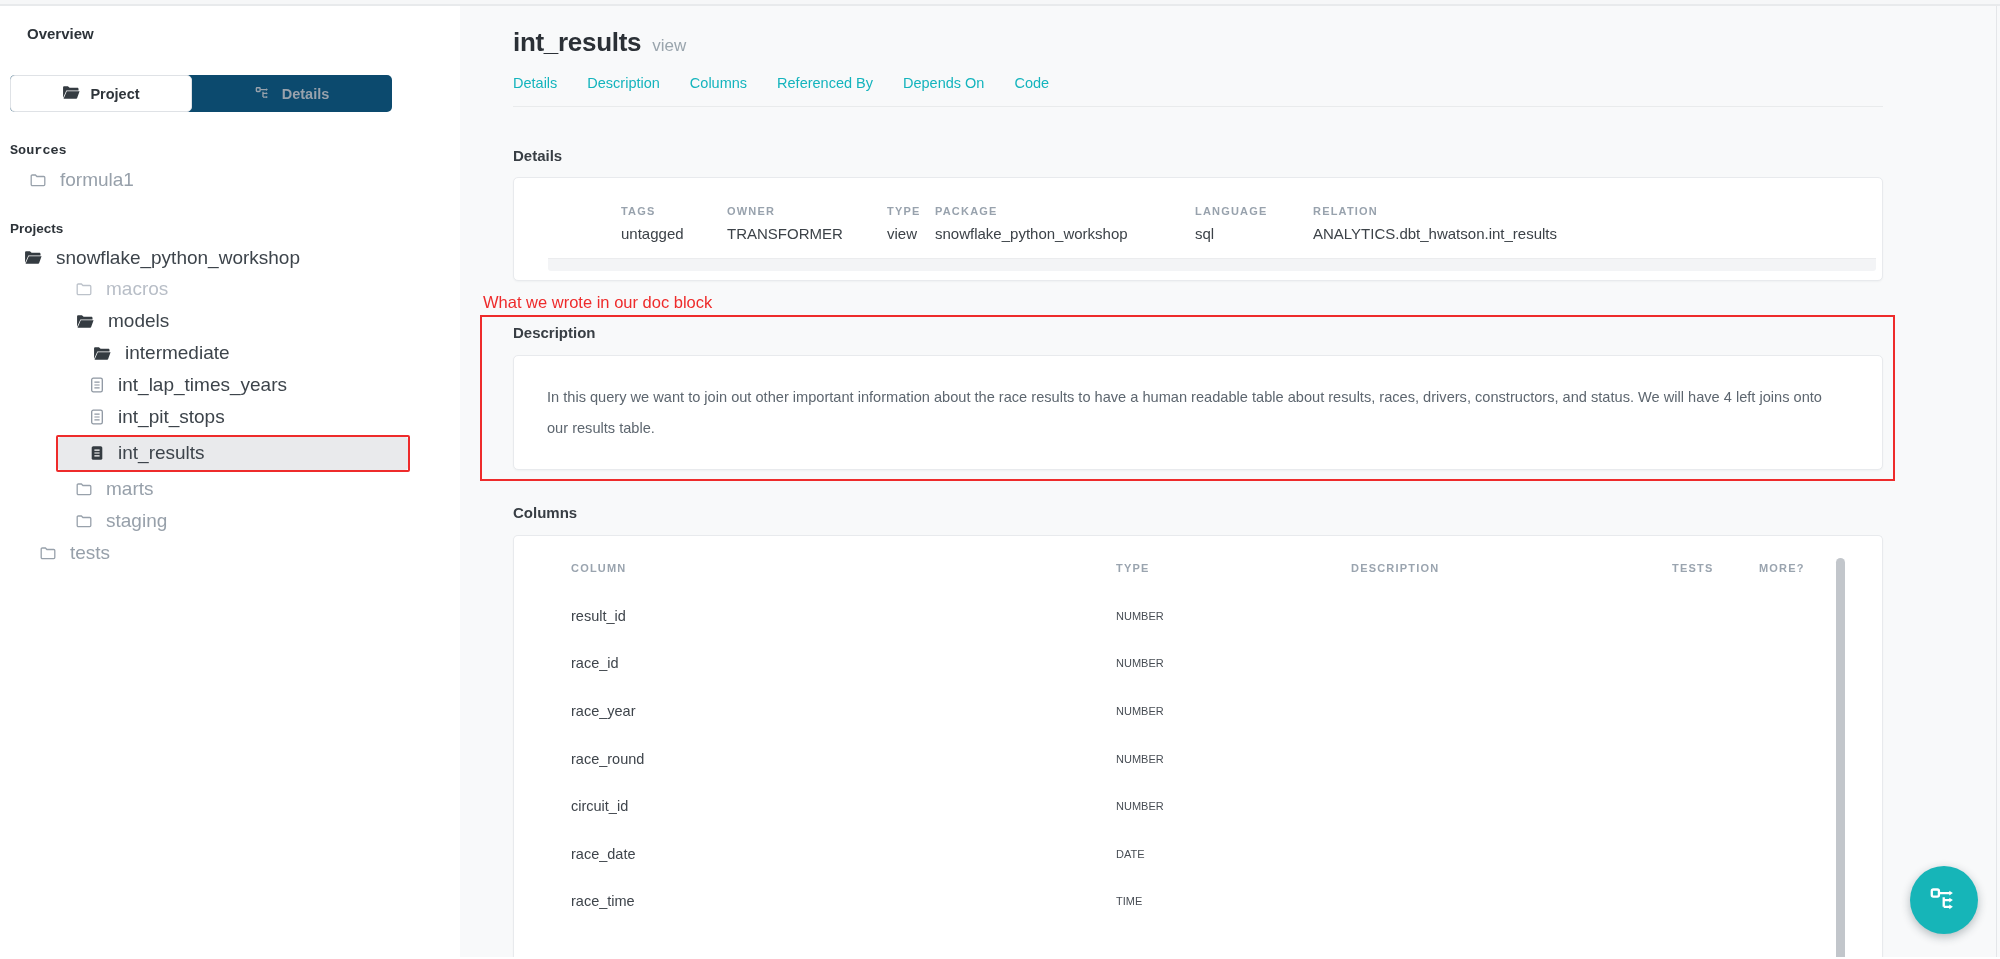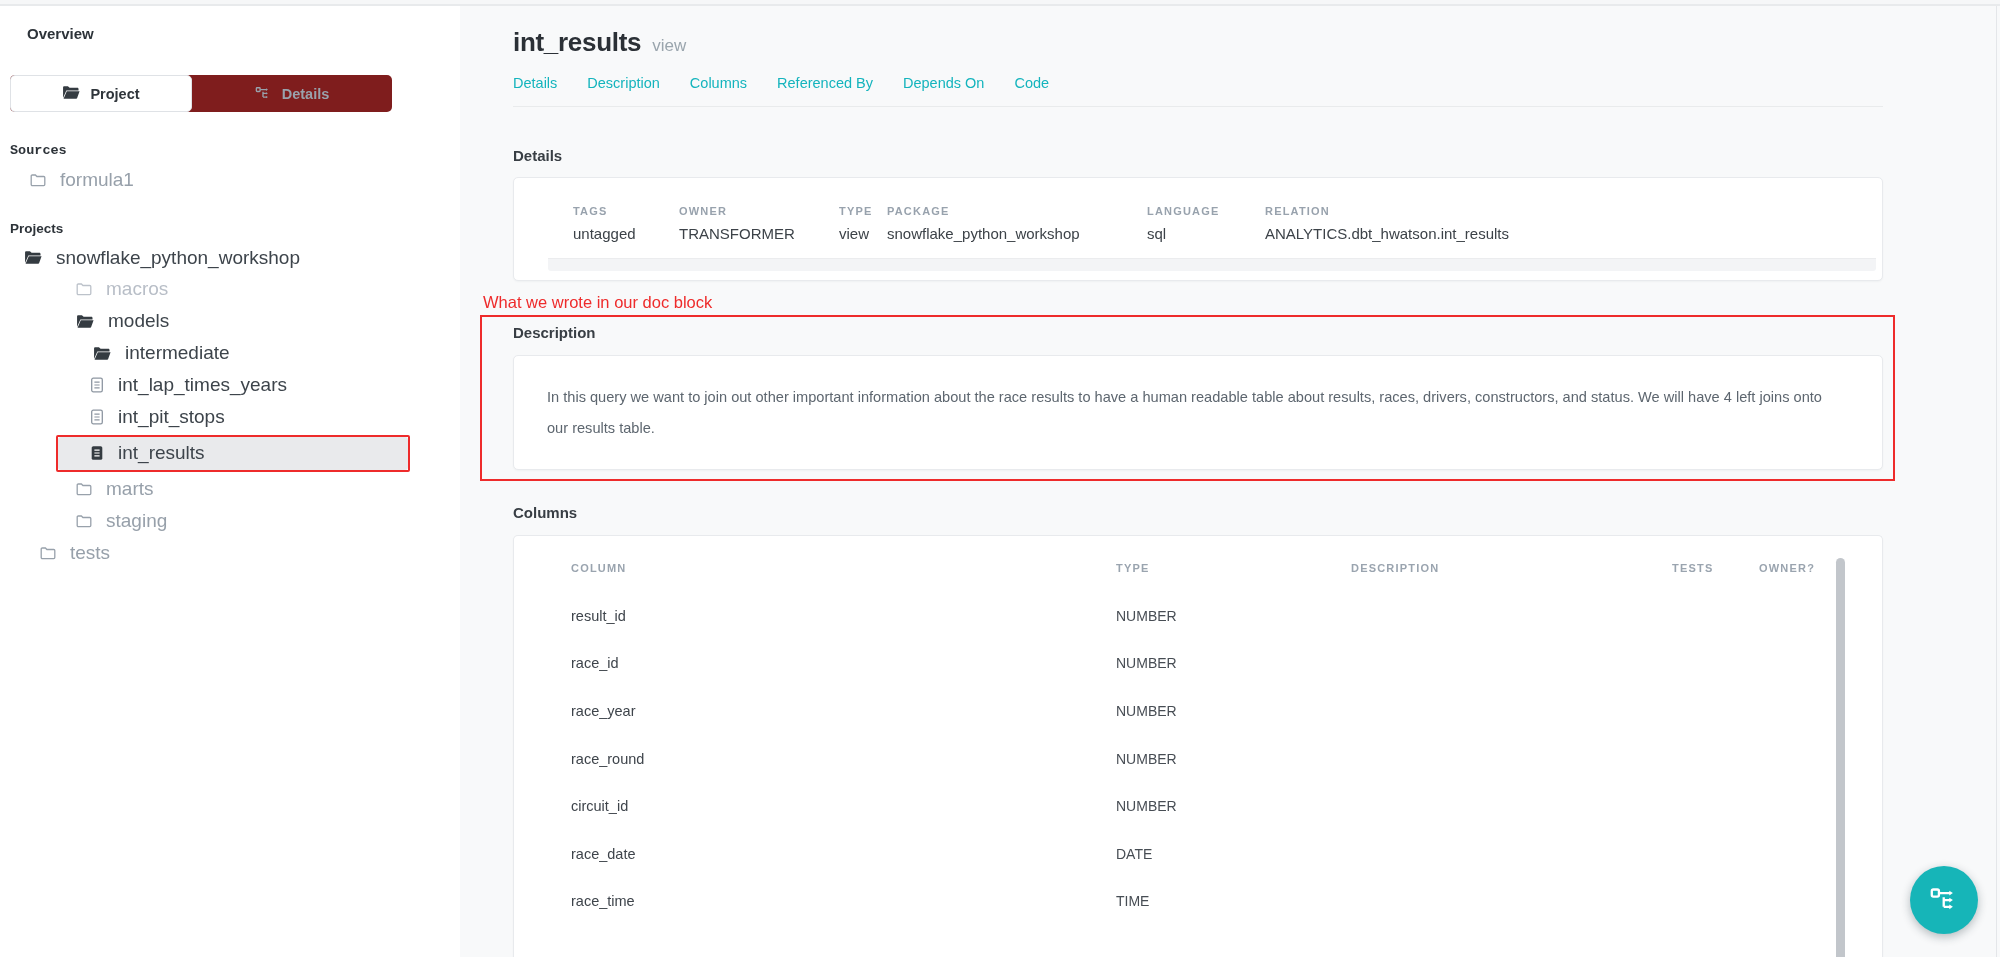--- a/index.html
+++ b/index.html
@@ -6,21 +6,21 @@
   html,body { width:2000px; height:959px; overflow:hidden; background:#fff;
               font-family:"Liberation Sans", sans-serif; }
   .top-strip { height:6px; background:#f6f7f8; border-bottom:2px solid #e8eaec; }
   .layout { display:flex; width:2000px; height:951px; position:relative; }
   .right-edge { position:absolute; right:3px; top:0; bottom:0; width:1px; background:#e4e6e9; }
 
   
   .sidebar { width:460px; background:#fff; flex:none; padding-top:19px; }
   .overview { font-size:15px; font-weight:bold; color:#2d3339; padding-left:27px; }
   .toggle { display:flex; width:382px; height:37px; margin:33px 0 0 10px;
-            background:#7f1d1d; border-radius:5px; }
+            background:#0c4a6e; border-radius:5px; }
   .toggle-seg { display:flex; align-items:center; justify-content:center; gap:10px;
                 font-size:14.5px; font-weight:bold; cursor:pointer; }
   .toggle-project { width:182px; background:#fff; border:1px solid #dfe2e6; border-radius:5px;
                     color:#2f353b; }
   .toggle-db { flex:1; color:#99a2ac; }
   .side-label { font-size:13.5px; font-weight:bold; color:#2d3339; padding-left:10px; }
   .lbl-sources { margin-top:31px;font-family:Liberation Mono, monospace; }
   .lbl-projects { margin-top:25px; }
   .tree { margin-top:6px; }
   .tree-row { display:flex; align-items:center; height:31.8px; font-size:19px;
@@ -46,21 +46,21 @@
   .tab { font-size:14.5px; color:#14b4bd; text-decoration:none; cursor:pointer; }
   .header-divider { height:1px; background:#e9ebec; margin-top:15px; }
 
   .section-heading { font-size:15px; font-weight:bold; color:#383e44; }
   .h-details { margin-top:40px; }
   .card { background:#fff; border:1px solid #e8eaed; border-radius:5px;
           box-shadow:0 1px 2px rgba(30,40,50,0.04); }
   .details-card { margin-top:13px; padding:27px 0 9px 0; }
   .meta-row { display:flex; padding-left:59px; }
   .meta-col { flex:none; }
-  .mc-tags { width:106px; } .mc-owner { width:160px; } .mc-type { width:48px; }
+  .mc-tags { width:106px;margin-left:48px; } .mc-owner { width:160px; } .mc-type { width:48px; }
   .mc-package { width:260px; } .mc-language { width:118px; } .mc-relation { flex:1; }
   .meta-label { font-size:11px; letter-spacing:1.2px; color:#98a2ad; font-weight:bold; }
   .meta-value { font-size:15px; color:#3c4248; margin-top:8px; white-space:nowrap; }
   .card-bar { height:13px; background:#f3f4f6; border-top:1px solid #ebecee;
               border-radius:0 0 3px 3px; margin:16px 6px 0 34px; }
 
   .red-note { margin:12px 0 3px -30px; font-size:16.5px; color:#ee2b2b; }
   .red-box { border:2px solid #ee2b2b; margin-left:-33px; margin-right:-12px;
              padding:5px 10px 9px 31px; }
   .h-description { margin-top:2px; }
@@ -72,21 +72,21 @@
                   border-radius:5px 5px 0 0; border-bottom:none; }
   .tbl-header { display:flex; margin-bottom:18px;justify-content:center; }
   .tbl-header > div { font-size:11px; letter-spacing:1.2px; color:#9aa4af; font-weight:bold; }
   .col-name { width:545px; flex:none; }
   .col-type { width:235px; flex:none; }
   .col-desc { width:321px; flex:none; }
   .col-tests { width:87px; flex:none; }
   .col-more { flex:1; }
   .tbl-row { display:flex; align-items:center; height:47.6px; }
   .cell-name { font-size:14.5px; color:#3e444b; }
-  .cell-type { font-size:14px; color:#474d54; }
+  .cell-type { font-size:11px; color:#474d54; }
   .tbl-scrollbar { position:absolute; top:22px; bottom:0; right:37px; width:9px;
                    background:#c2c6cb; border-radius:5px; }
 
   .fab { position:absolute; left:1910px; top:860px; width:68px; height:68px;
          border-radius:50%; background:#16b5b8; display:flex; align-items:center;
          justify-content:center; box-shadow:0 3px 10px rgba(20,40,50,0.30); cursor:pointer; }
 </style>
 </head>
 <body>
 
@@ -299,21 +299,21 @@
     </div>
 
     <div class="section-heading h-columns">Columns</div>
 
     <div class="card columns-card">
       <div class="tbl-header">
         <div class="col-name">COLUMN</div>
         <div class="col-type">TYPE</div>
         <div class="col-desc">DESCRIPTION</div>
         <div class="col-tests">TESTS</div>
-        <div class="col-more">OWNER?</div>
+        <div class="col-more">MORE?</div>
       </div>
 
       <div class="tbl-row">
         <div class="col-name cell-name">result_id</div>
         <div class="col-type cell-type">NUMBER</div>
       </div>
       <div class="tbl-row">
         <div class="col-name cell-name">race_id</div>
         <div class="col-type cell-type">NUMBER</div>
       </div>

